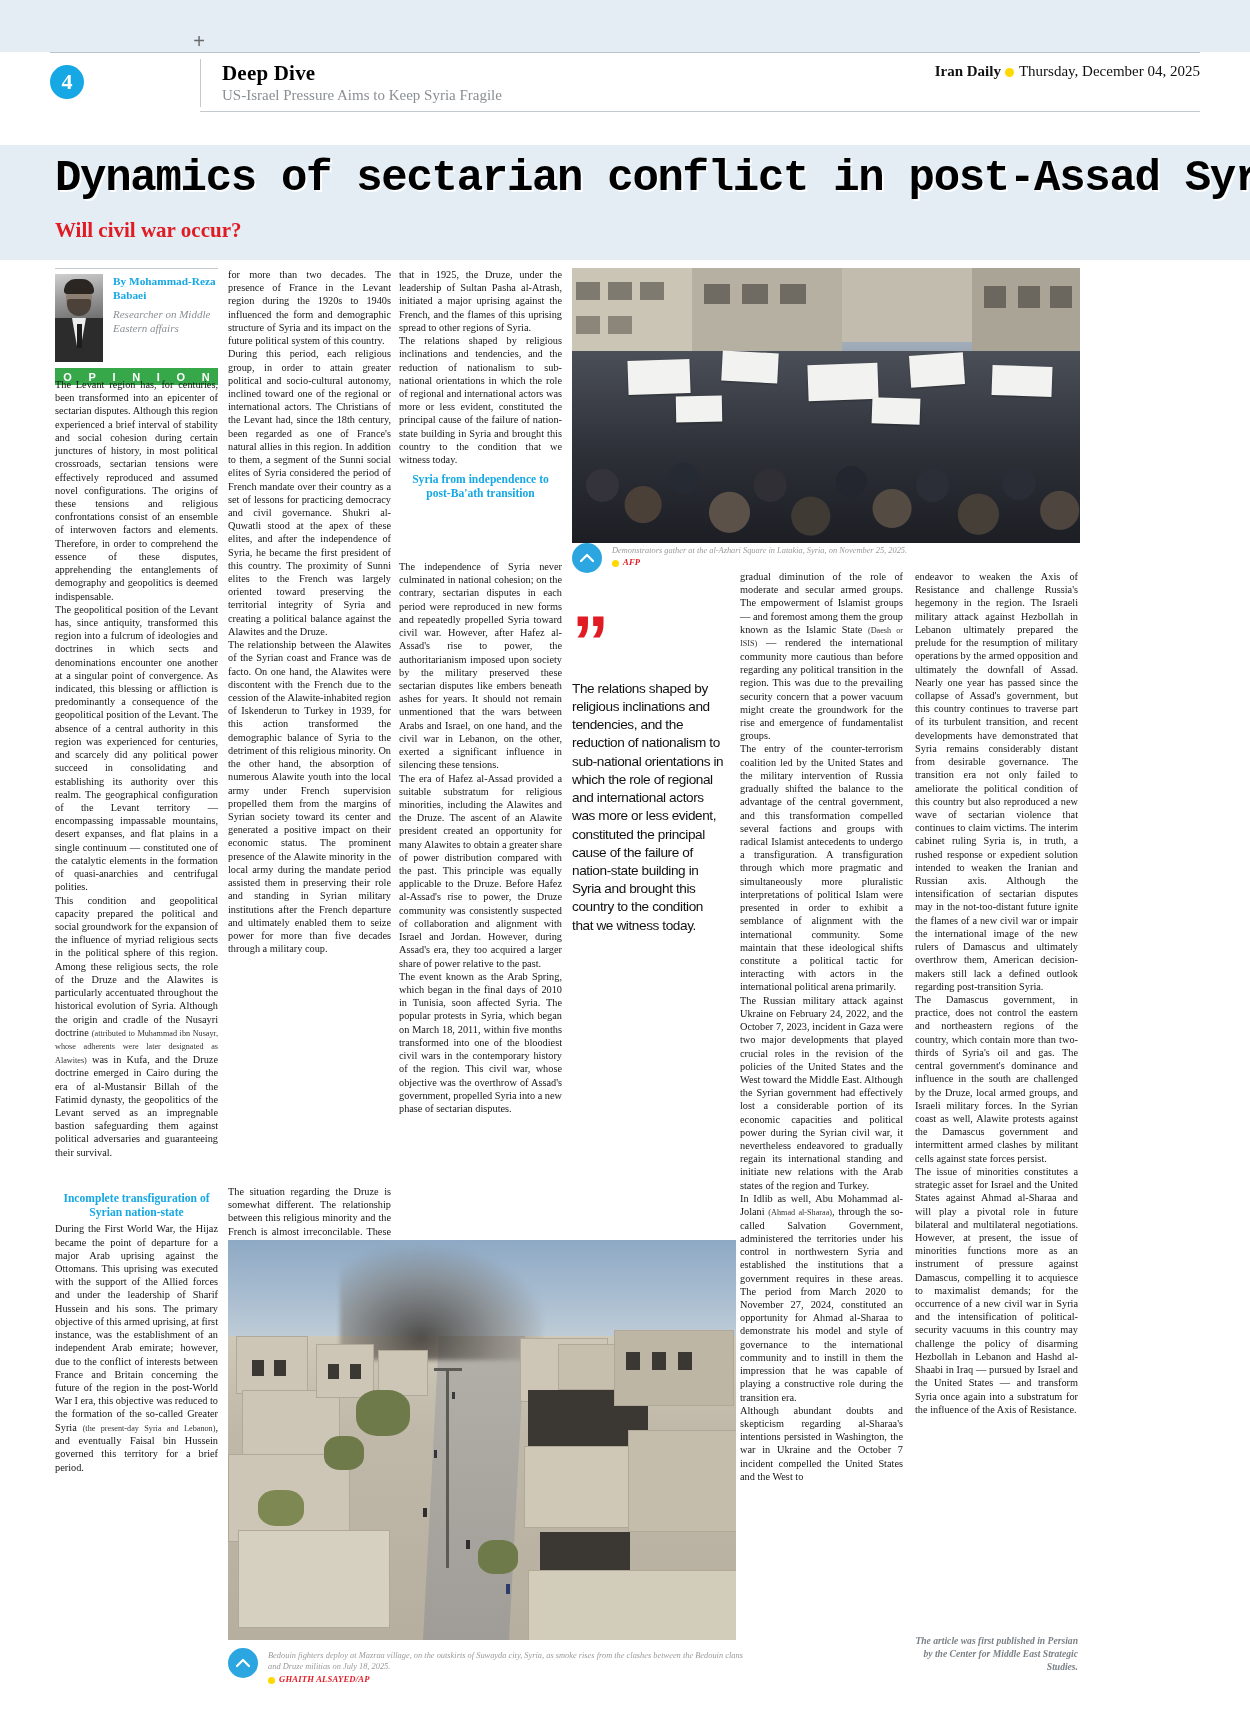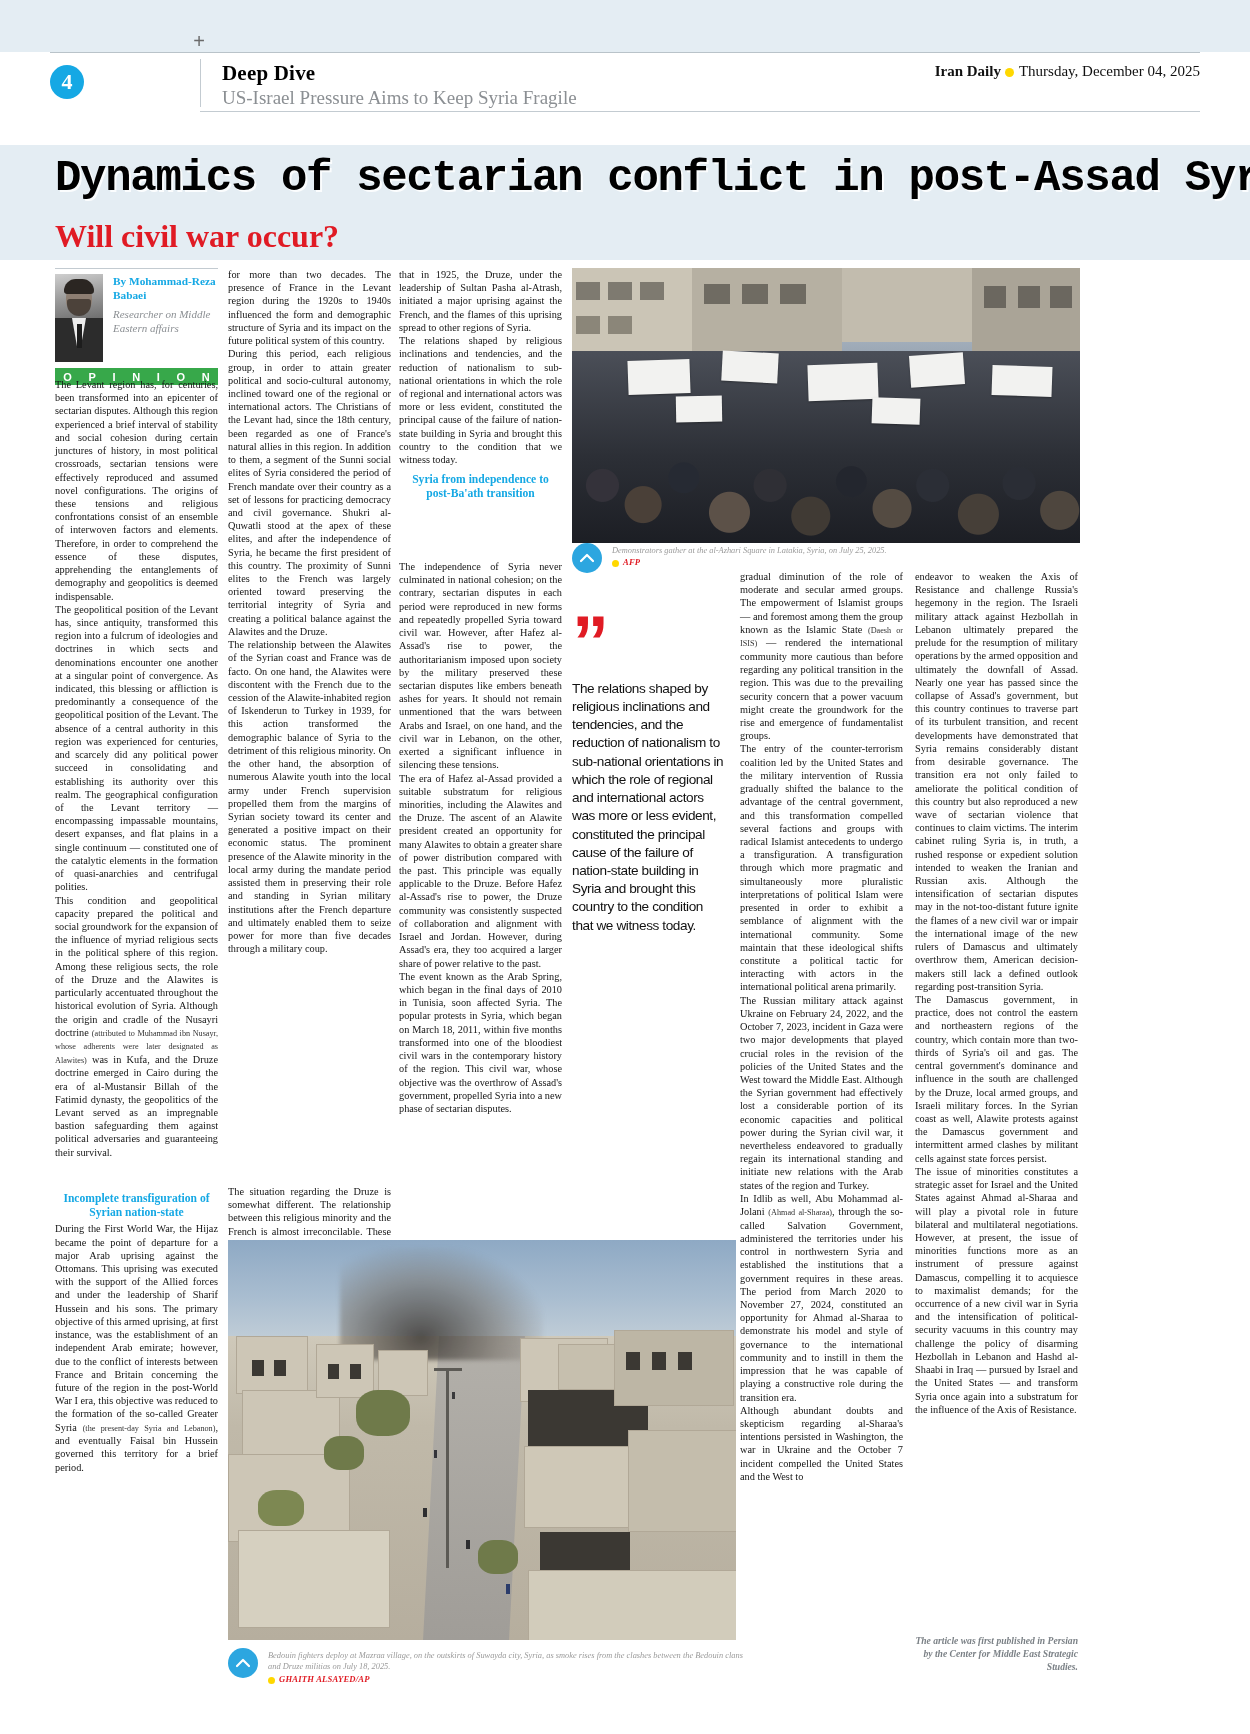--- a/index.html
+++ b/index.html
@@ -35,21 +35,21 @@
   }
   .sec-divider{
     position:absolute;left:150px;top:6px;width:1px;height:48px;background:#c3cbd1;
   }
   .sec-title{
     position:absolute;left:172px;top:8px;
     font-size:21px;font-weight:bold;letter-spacing:.2px;color:#000;
   }
   .sec-sub{
     position:absolute;left:172px;top:34px;
-    font-size:19px;color:#8b8f93;text-align:center;
+    font-size:15px;color:#8b8f93;text-align:center;
   }
   .brand{
     position:absolute;right:0px;top:10px;
     font-size:15px;color:#111;white-space:nowrap;
   }
   .brand b{font-weight:bold;}
   .dot-y{
     display:inline-block;width:9px;height:9px;border-radius:50%;
     background:#ffd800;margin:0 5px 0 4px;vertical-align:middle;
   }
@@ -65,21 +65,21 @@
     position:absolute;left:55px;top:155px;width:1150px;
     font-family:Liberation Mono, monospace;
     font-weight:bold;font-size:44px;letter-spacing:-1.3px;
     color:#000;line-height:1.06;
     text-shadow:2px 2px 0 rgba(255,255,255,.85);
     white-space:nowrap;
   }
   .subhead{
     position:absolute;left:55px;top:218px;
     font-family:"Liberation Serif", serif;
-    font-weight:bold;font-size:32px;color:#e01b24;
+    font-weight:bold;font-size:21px;color:#e01b24;
   }
   
   .col{
     position:absolute;
     font-size:10.3px;line-height:1.285;
     text-align:justify;
     color:#141414;
     -webkit-hyphens:auto;hyphens:auto;
   }
   .col p{margin:0 0 0 0;text-indent:0;}
@@ -364,21 +364,21 @@
   <div class="banner-w" style="left:104px;top:128px;width:46px;height:26px;transform:rotate(-1deg);"></div>
   <div class="banner-w" style="left:300px;top:130px;width:48px;height:26px;transform:rotate(2deg);"></div>
 </div>
 
 <div class="caption" style="left:572px;top:543px;width:508px;height:30px;">
   <div class="cap-arrow">
     <svg width="14" height="10" viewBox="0 0 14 10" aria-hidden="true">
         <path d="M1 8 L7 2 L13 8" stroke="#ffffff" stroke-width="2.2" fill="none" stroke-linecap="round" stroke-linejoin="round"></path>
       </svg>
   </div>
-  <div class="cap-text">Demonstrators gather at the al-Azhari Square in Latakia, Syria, on July 25, 2025.</div>
+  <div class="cap-text">Demonstrators gather at the al-Azhari Square in Latakia, Syria, on November 25, 2025.</div>
   <div class="cap-credit" style="top:14px;"><span class="cdot"></span><span>AFP</span></div>
 </div>
 
 <div class="photo-bottom">
   <div class="aer-sky"></div>
   <div class="aer-ground"></div>
   <div class="aer-road"></div>
   <div class="aer-smoke"></div>
 
   <div class="aer-b" style="left:8px;top:96px;width:70px;height:56px;"></div>

